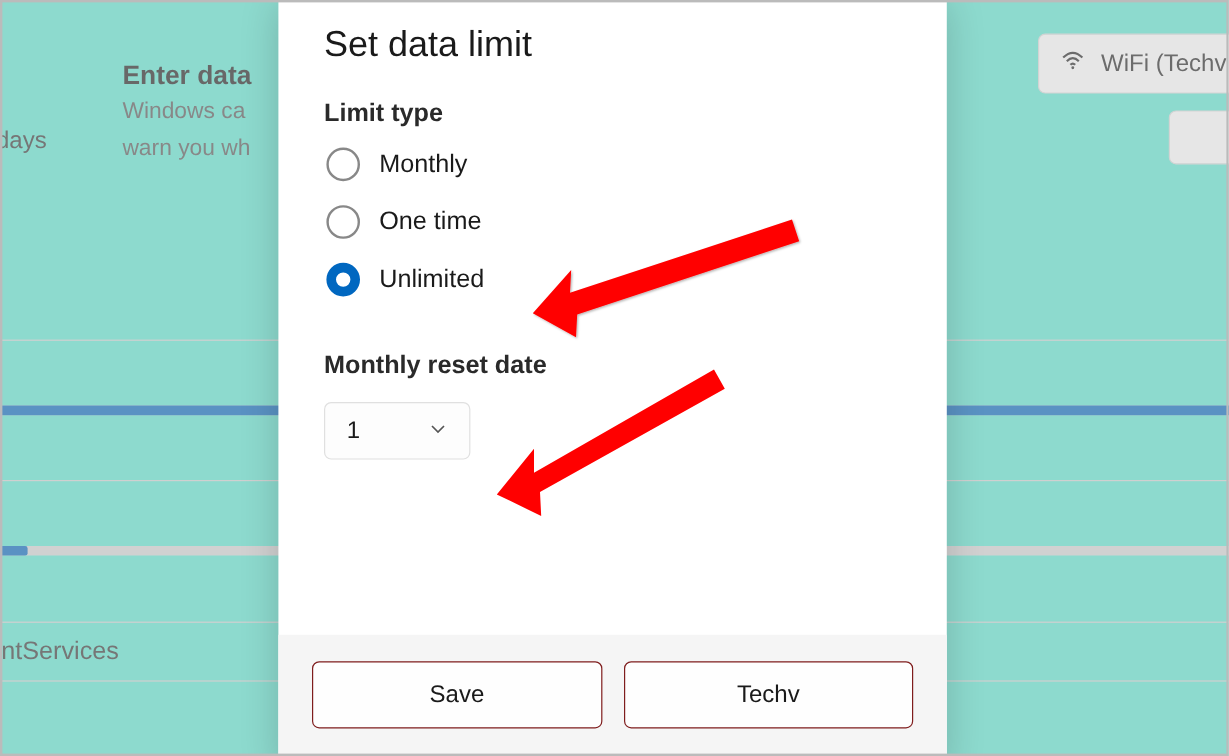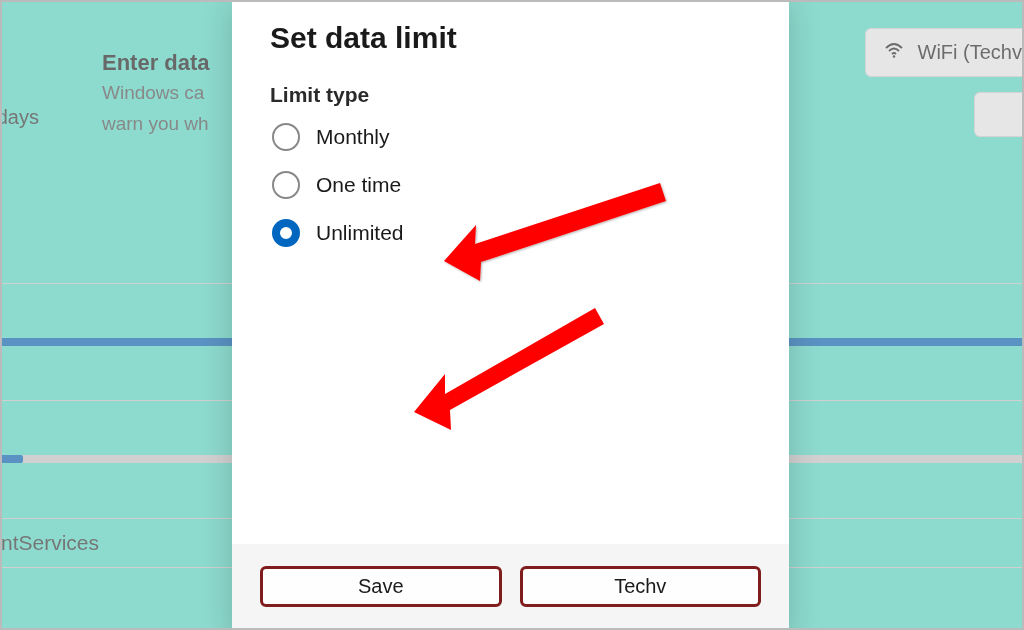--- a/index.html
+++ b/index.html
@@ -124,21 +124,21 @@
       border-radius: 2px;
       display: flex;
       flex-direction: column;
     }
     .dialog-body {
       padding: 26px 38px 0 38px;
       flex: 1;
     }
     .dialog-title {
       font-size: 30px;
-      font-weight: 700;
+      font-weight: 400;
       color: #1a1a1a;
       margin-bottom: 28px;
     }
     .section-label {
       font-size: 21px;
       color: #2a2a2a;
       margin-bottom: 16px;
       font-weight: 700;
     }
     .radio-group {
@@ -192,22 +192,22 @@
       color: #555;
     }
     .dialog-footer {
       background: #f5f5f5;
       padding: 22px 28px 28px 28px;
       display: flex;
       gap: 18px;
     }
     .dlg-btn {
       flex: 1;
-      height: 41px;
-      border: 3px solid #7f1d1d;
+      height: 56px;
+      border: 1px solid #7f1d1d;
       background: #fefefe;
       border-radius: 6px;
       font-size: 20px;
       color: #1a1a1a;
       cursor: pointer;
       display: flex;
       align-items: center;
       justify-content: center;
     }
 
@@ -281,20 +281,31 @@
       <div class="radio-row">
         <div class="radio-circle"></div>
         <div class="radio-label">One time</div>
       </div>
       <div class="radio-row">
         <div class="radio-circle selected"></div>
         <div class="radio-label">Unlimited</div>
       </div>
     </div>
 
+    <div class="reset-section">
+      <div class="section-label">Monthly reset date</div>
+      <div class="select-box">
+        <span>1</span>
+        <span class="chevron">
+          <svg width="16" height="16" viewBox="0 0 16 16" fill="none" stroke="#555" stroke-width="1.4">
+            <path d="M3 6 l5 5 l5 -5"></path>
+          </svg>
+        </span>
+      </div>
+    </div>
   </div>
 
   <div class="dialog-footer">
     <div class="dlg-btn">
       <span>Save</span>
     </div>
     <div class="dlg-btn">
       <span>Techv</span>
     </div>
   </div>

